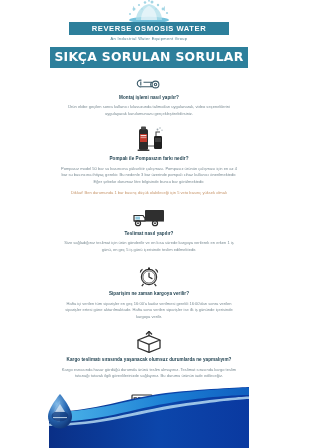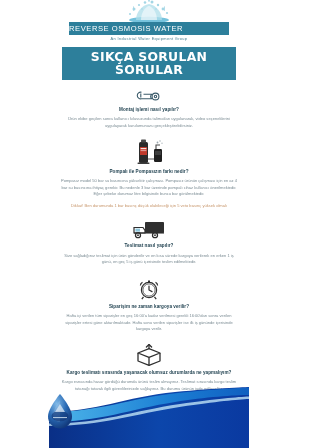--- a/index.html
+++ b/index.html
@@ -39,38 +39,38 @@
     background: #ffffff;
     overflow: hidden;
   }
   .splash-svg { display: block; margin: 0 auto; }
 
   .brand-bar {
     width: 160px;
     margin: 0 auto;
     background: #2d7f9b;
     color: #ffffff;
-    text-align: left;
+    text-align: center;
     font-size: 7.6px;
-    font-weight: normal;
+    font-weight: bold;
     letter-spacing: 0.55px;
     padding: 2.6px 0 2.4px;
     line-height: 1;
   }
   .brand-sub {
     text-align: center;
     color: #4b7f92;
     font-size: 3.9px;
     letter-spacing: 0.35px;
     margin-top: 2.6px;
     line-height: 1;
   }
 
   .faq-title-bar {
-    width: 174px;
+    width: 198px;
     margin: 6px auto 0;
     background: #2d7f9b;
     color: #ffffff;
     text-align: center;
     font-size: 12.4px;
     font-weight: bold;
     letter-spacing: 0.3px;
     padding: 4.2px 0 4px;
     line-height: 1;
     font-family: "DejaVu Sans", sans-serif;

